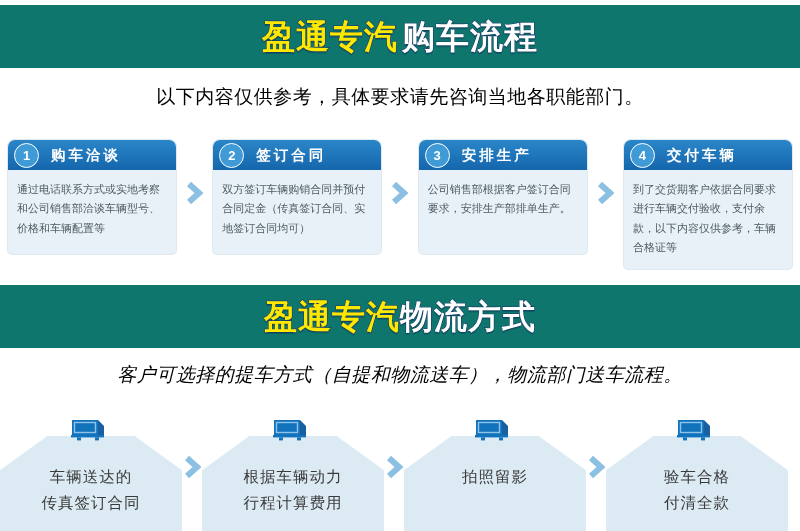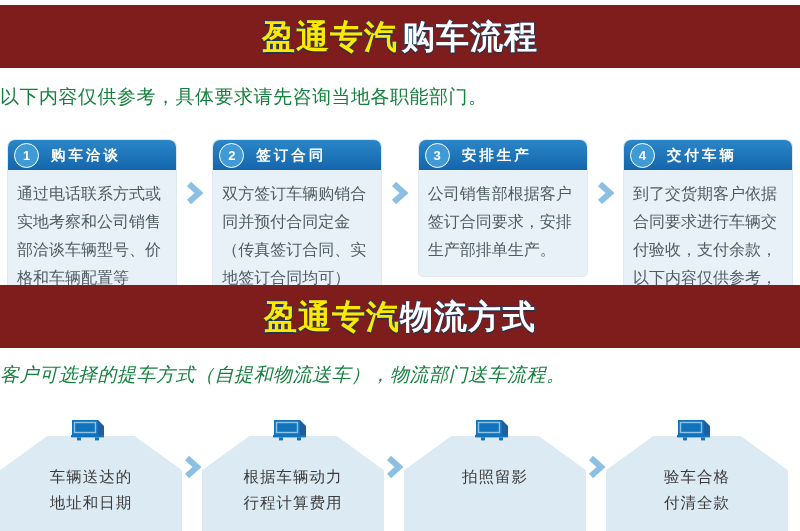--- a/index.html
+++ b/index.html
@@ -13,21 +13,21 @@
     font-family: "Liberation Sans", "DejaVu Sans", sans-serif;
     overflow: hidden;
     position: relative;
   }
 
   
   .banner {
     position: absolute;
     left: 0;
     width: 800px;
-    background: #7f1d1d;
+    background: #0f766e;
     display: flex;
     align-items: center;
     justify-content: center;
   }
   #banner-one { top: 5px;   height: 63px; }
   #banner-two { top: 285px; height: 63px; }
 
   .banner-title {
     font-size: 33px;
     font-weight: bold;
@@ -49,23 +49,23 @@
     paint-order: stroke fill;
     text-shadow: 0 2px 0 rgba(10,45,80,0.35);
   }
   #banner-one .title-white { margin-left: 4px; }
 
   
   .subtitle {
     position: absolute;
     left: 0;
     width: 800px;
-    text-align: left;
+    text-align: center;
     font-size: 19px;
-    color: #15803d;
+    color: #000000;
     letter-spacing: 0.5px;
     white-space: nowrap;
   }
   #subtitle-one { top: 84px; }
   #subtitle-two { top: 362px; font-style: italic; }
 
   
   #steps-row {
     position: absolute;
     top: 140px;
@@ -109,21 +109,21 @@
   .step-title {
     margin-left: 12px;
     color: #ffffff;
     font-size: 14.5px;
     font-weight: bold;
     letter-spacing: 3px;
     white-space: nowrap;
   }
   .step-body {
     padding: 10px 9px 12px 9px;
-    font-size: 16px;
+    font-size: 11px;
     line-height: 1.75;
     color: #4e5b63;
     min-height: 62px;
   }
   .step-gap {
     flex: 1 1 auto;
     display: flex;
     align-items: center;
     justify-content: center;
     height: 105px;
@@ -279,21 +279,21 @@
     <svg class="logi-truck" viewBox="0 0 42 26">
       <rect x="2" y="2" width="26" height="15" fill="#1273bd"></rect>
       <rect x="4.5" y="4.5" width="21" height="10" fill="none" stroke="#8fc4e8" stroke-width="1.4"></rect>
       <path d="M28 2 L34 8 L34 17 L28 17 Z" fill="#1a5fa0"></path>
       <rect x="1" y="17" width="33" height="2.4" fill="#1273bd"></rect>
       <rect x="7" y="19.4" width="4" height="3" fill="#1273bd"></rect>
       <rect x="25" y="19.4" width="4" height="3" fill="#1273bd"></rect>
     </svg>
     <div class="logi-text">
       <div>车辆送达的</div>
-      <div>地址和日期</div>
+      <div>传真签订合同</div>
     </div>
   </div>
 
   <div class="logi-gap">
     <svg class="chevron" viewBox="0 0 17 24">
       <polyline points="3,3 13,12 3,21"></polyline>
     </svg>
   </div>
 
   <div class="logi-item">

